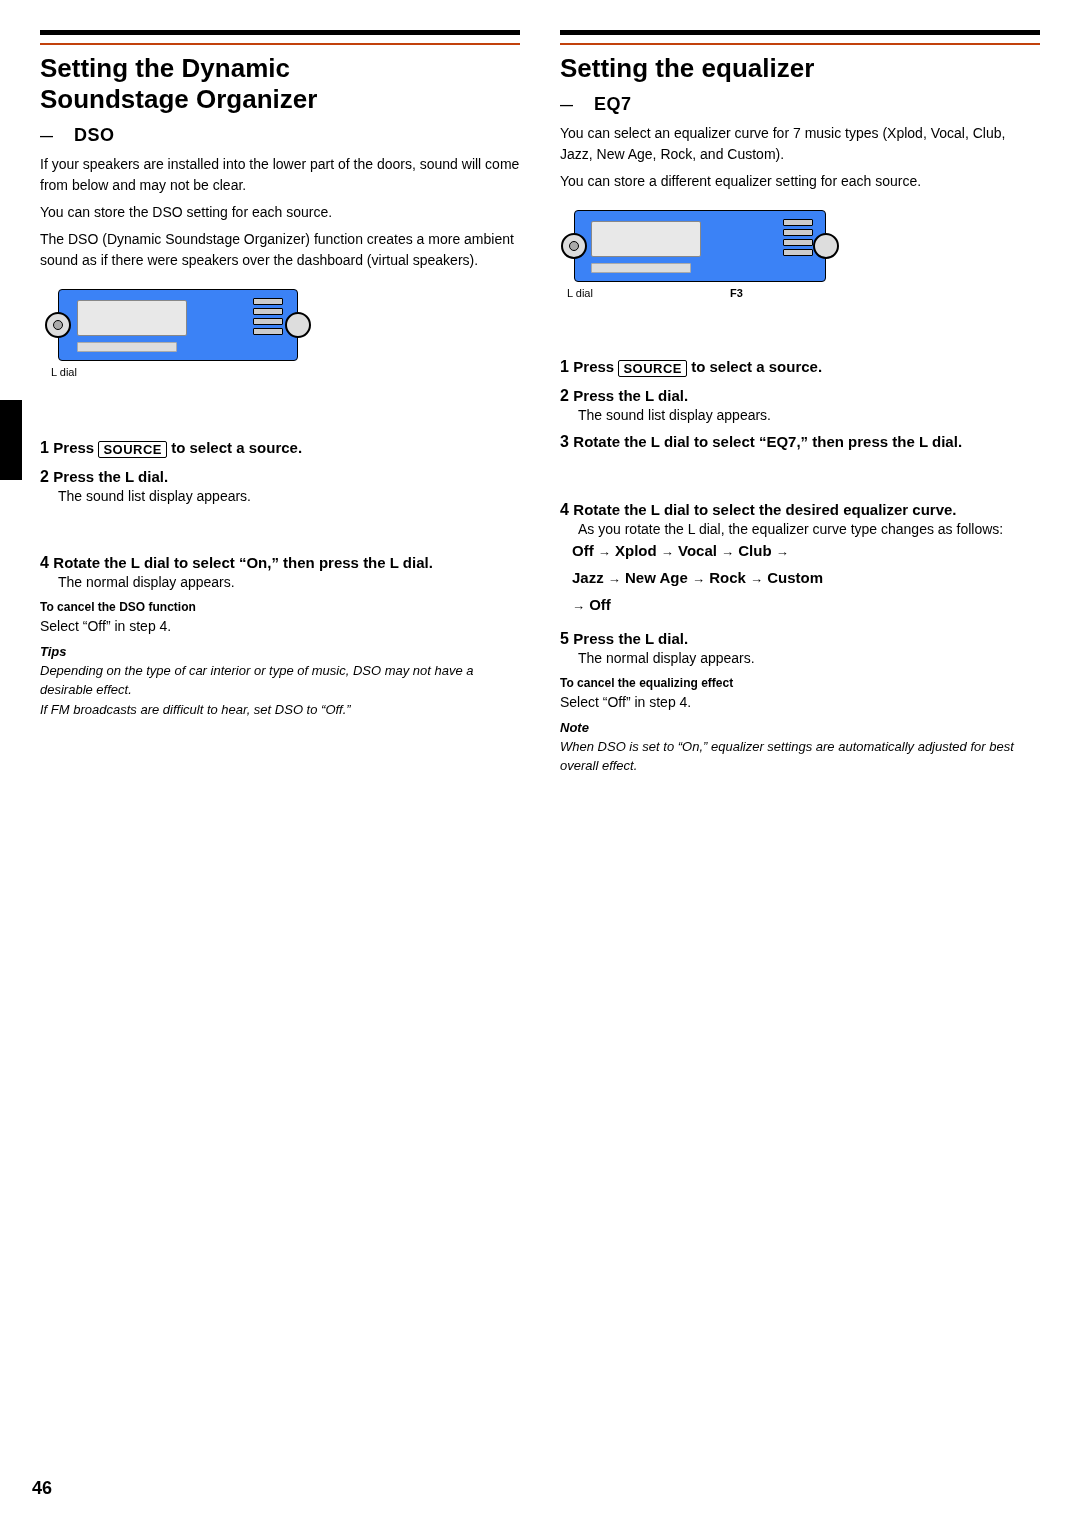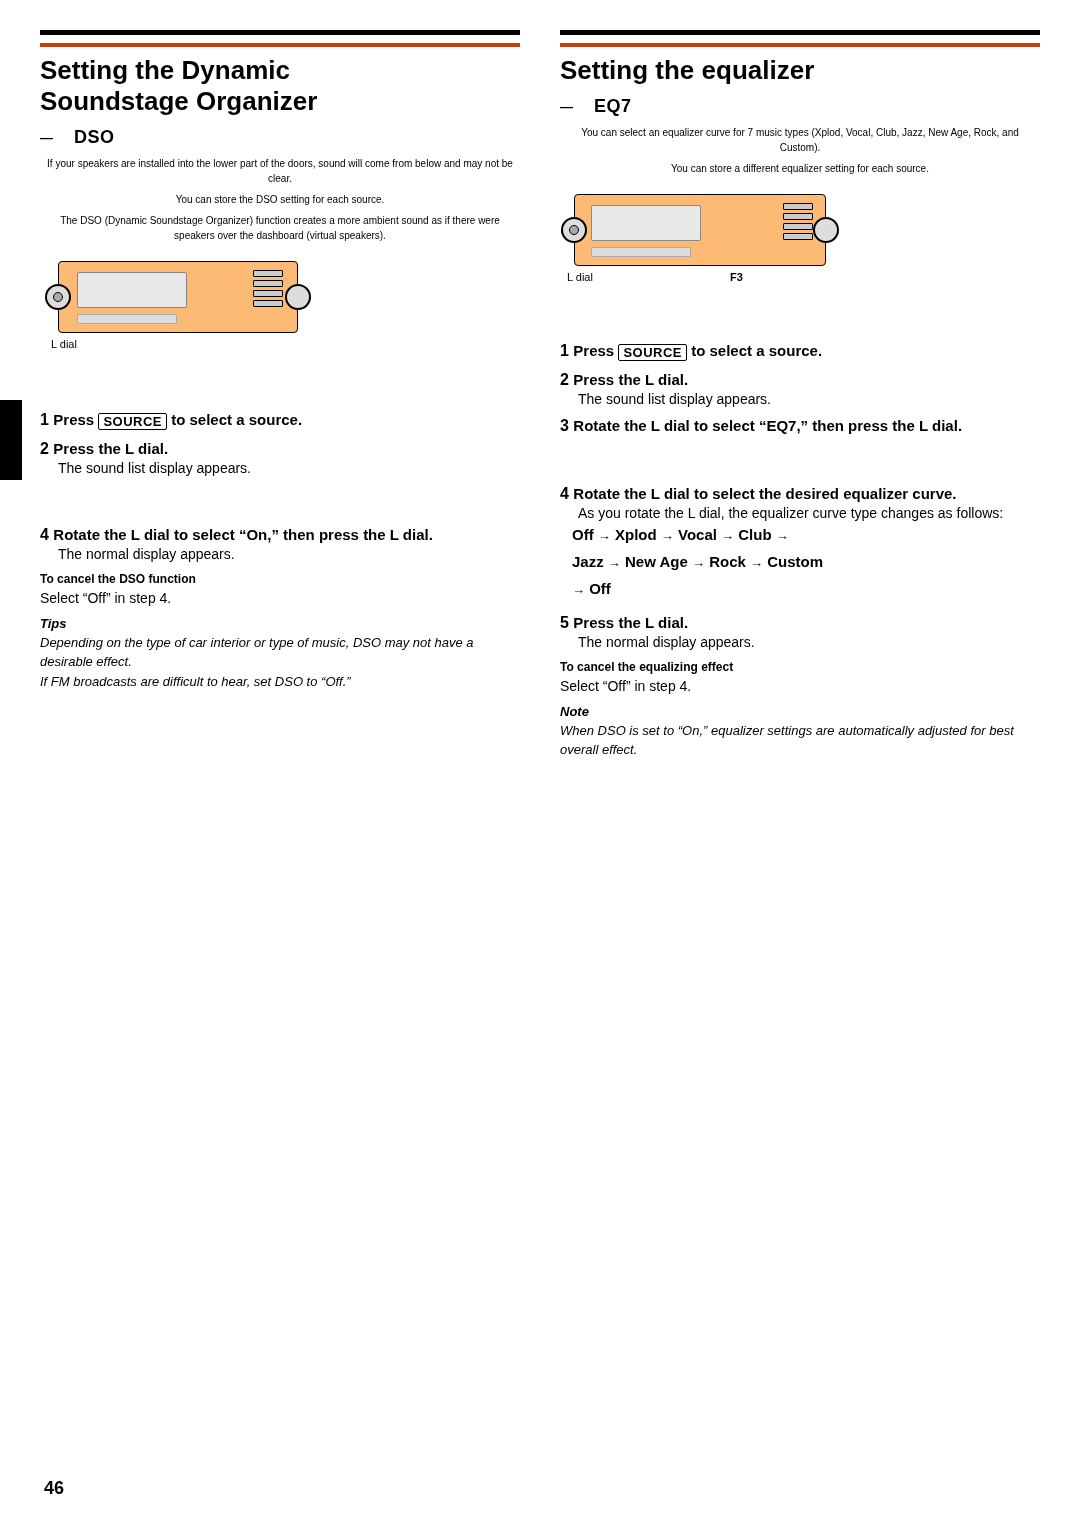--- a/index.html
+++ b/index.html
@@ -35,21 +35,21 @@
       flex: 1;
       min-width: 0;
     }
 
     
     .section-title {
       font-size: 26px;
       font-weight: bold;
       line-height: 1.2;
       margin-bottom: 10px;
-      border-top: 4px solid #c2410c;
+      border-top: 2px solid #c2410c;
       padding-top: 8px;
     }
 
     
     .sub-heading {
       font-size: 13px;
       font-weight: bold;
       margin-bottom: 8px;
       display: flex;
       align-items: center;
@@ -61,41 +61,40 @@
     }
 
     .sub-heading-text {
       font-weight: bold;
       font-size: 18px;
       letter-spacing: 0.5px;
       margin-left: 15px;
     }
 
     .body-text {
-      font-size: 10px;
+      font-size: 14px;
       line-height: 1.5;
       margin-bottom: 6px;
-      text-align: center;
     }
 
     
     .device-diagram {
       margin: 14px 0 6px 0;
       position: relative;
       width: 280px;
     }
 
     .device-box {
       margin-top: 18px;
       border: 1.5px solid #000;
       border-radius: 4px;
       width: 260px;
       height: 80px;
       position: relative;
-      background: #fdba74;
+      background: #3b82f6;
     }
 
     
     .knob-left {
       position: absolute;
       left: -14px;
       top: 50%;
       transform: translateY(-50%);
       width: 26px;
       height: 26px;
@@ -221,21 +220,21 @@
     .tips-text {
       font-size: 13px;
       font-style: italic;
       line-height: 1.5;
     }
 
     
     .page-number {
       position: absolute;
       bottom: 30px;
-      left: 44px;
+      left: 32px;
       font-size: 18px;
       font-weight: bold;
     }
 
     
     .left-tab {
       position: absolute;
       left: 0;
       top: 400px;
       width: 22px;

